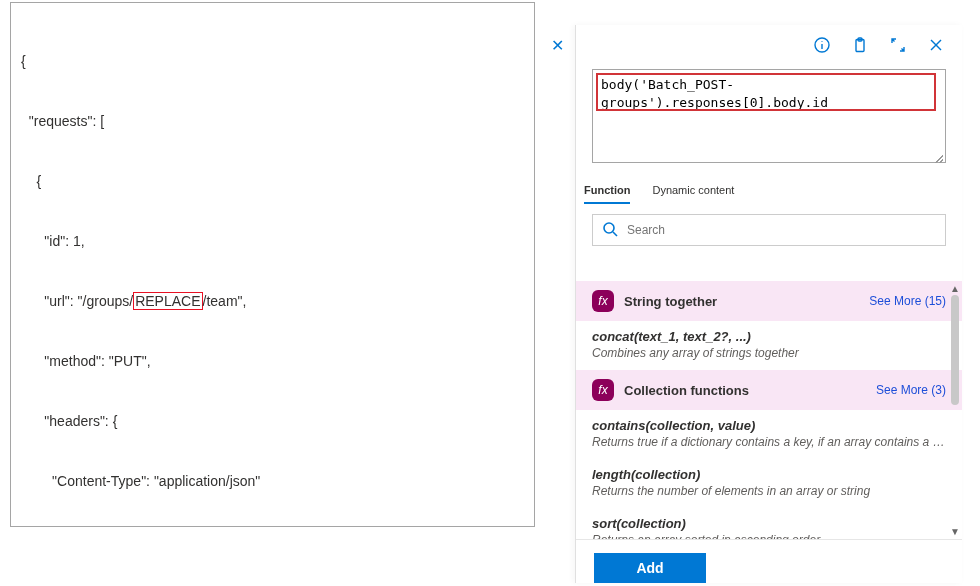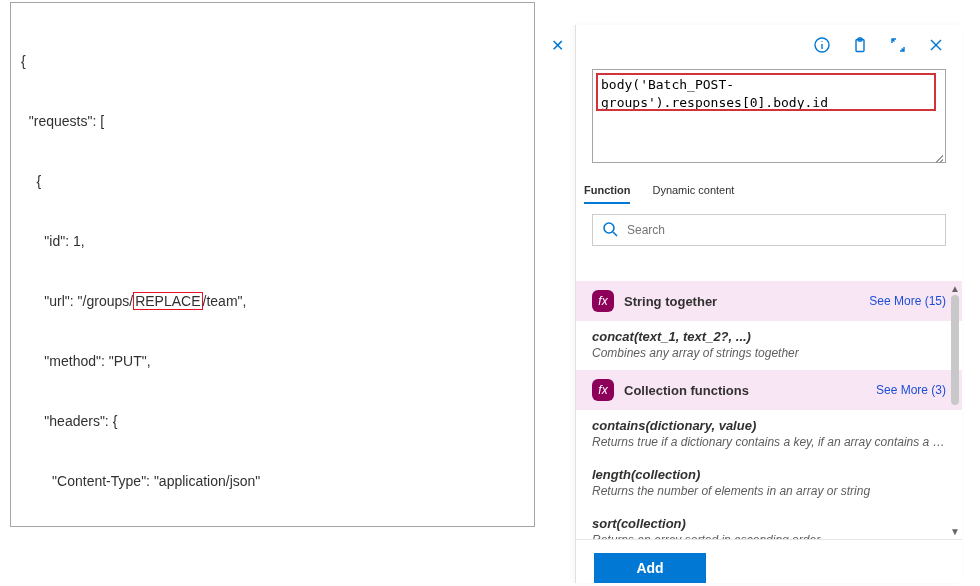--- a/index.html
+++ b/index.html
@@ -191,21 +191,21 @@
       <div class="fdesc">Combines any array of strings together</div>
     </div>
 
     <div class="cat-header">
       <span class="fx-badge">fx</span>
       <span class="title">Collection functions</span>
       <span class="more">See More (3)</span>
     </div>
 
     <div class="func-item">
-      <div class="fname">contains(dictionary, value)</div>
+      <div class="fname">contains(collection, value)</div>
       <div class="fdesc">Returns true if a dictionary contains a key, if an array contains a val...</div>
     </div>
     <div class="func-item">
       <div class="fname">length(collection)</div>
       <div class="fdesc">Returns the number of elements in an array or string</div>
     </div>
     <div class="func-item">
       <div class="fname">sort(collection)</div>
       <div class="fdesc">Returns an array sorted in ascending order</div>
     </div>

